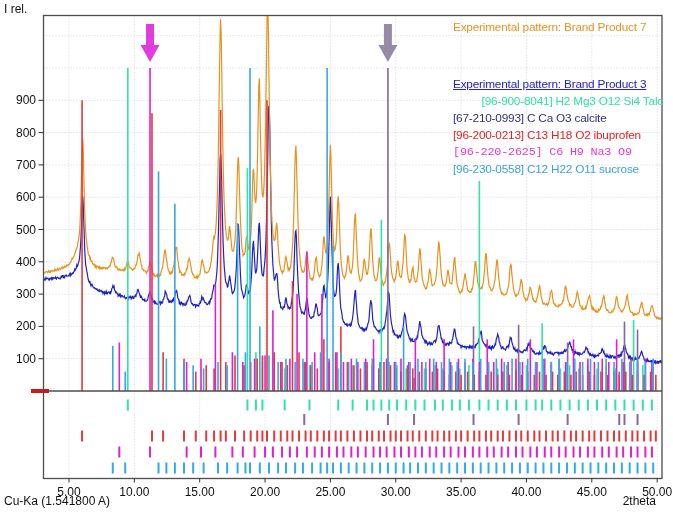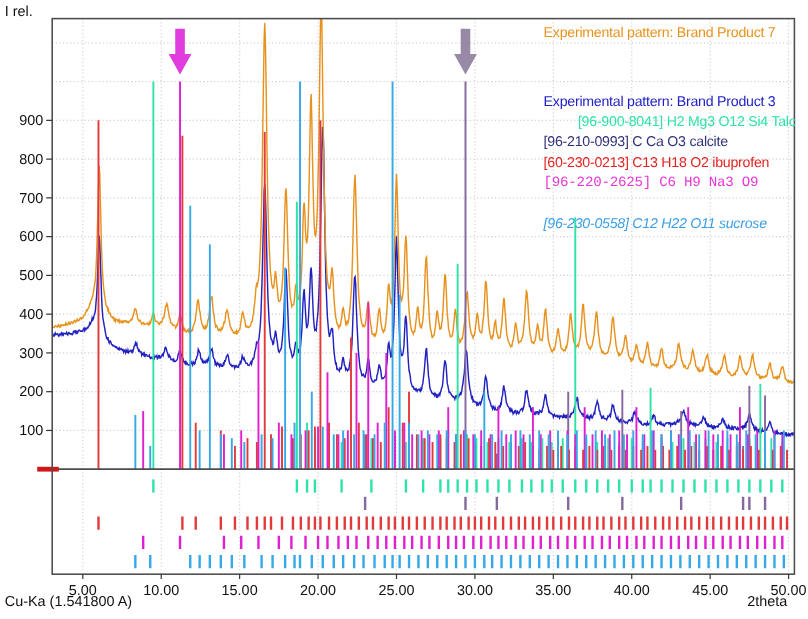--- a/index.html
+++ b/index.html
@@ -620,22 +620,22 @@
         <line x1="591.8" x2="591.8" y1="478.5" y2="482.5" stroke="#333" stroke-width="1"></line>
         <text x="591.8" y="496" text-anchor="middle">45.00</text>
         <line x1="657.15" x2="657.15" y1="478.5" y2="482.5" stroke="#333" stroke-width="1"></line>
         <text x="657.15" y="496" text-anchor="middle">50.00</text>
       </g>
       <path d="M146.034,24 L154.034,24 L154.034,45 L159.534,45 L150.034,62 L140.534,45 L146.034,45 Z" fill="#E13CDD"></path>
       <path d="M383.908,24 L391.908,24 L391.908,45 L397.408,45 L387.908,62 L378.408,45 L383.908,45 Z" fill="#988AA6"></path>
     </svg>
   <div class="legend" id="legend">
       <div class="legend-line" style="top: 20px; color: rgb(232, 146, 30);">Experimental pattern: Brand Product 7</div>
-      <div class="legend-line" style="top: 77px; color: rgb(33, 33, 200);">Experimental pattern: Brand Product 3</div>
+      <div class="legend-line" style="top: 77px; color: rgb(33, 33, 200); text-decoration: underline;">Experimental pattern: Brand Product 3</div>
       <div class="legend-line" style="top: 94px; color: rgb(46, 227, 165); text-align: right;">[96-900-8041] H2 Mg3 O12 Si4  Talc</div>
-      <div class="legend-line" style="top: 111px; color: rgb(49, 49, 123);">[96-210-0993] C Ca O3  calcite</div>
-      <div class="legend-line" style="top: 128px; color: rgb(230, 34, 34);">[60-230-0213] C13 H18 O2 ibuprofen</div>
+      <div class="legend-line" style="top: 111px; color: rgb(49, 49, 123);">[67-210-0993] C Ca O3  calcite</div>
+      <div class="legend-line" style="top: 128px; color: rgb(230, 34, 34);">[96-200-0213] C13 H18 O2 ibuprofen</div>
       <div class="legend-line" style="top: 145px; color: rgb(233, 53, 216); font-family: Liberation Mono, monospace;">[96-220-2625] C6 H9 Na3 O9</div>
-      <div class="legend-line" style="top: 179px; color: rgb(59, 159, 232); font-style: italic;">[96-230-0558] C12 H22 O11 sucrose</div>
+      <div class="legend-line" style="top: 162px; color: rgb(59, 159, 232);">[96-230-0558] C12 H22 O11 sucrose</div>
     </div>
   <div class="corner-label" id="label-cuka">Cu-Ka (1.541800 A)</div>
   <div class="corner-label" id="label-2theta">2theta</div>
 </div>
 
 </body></html>

